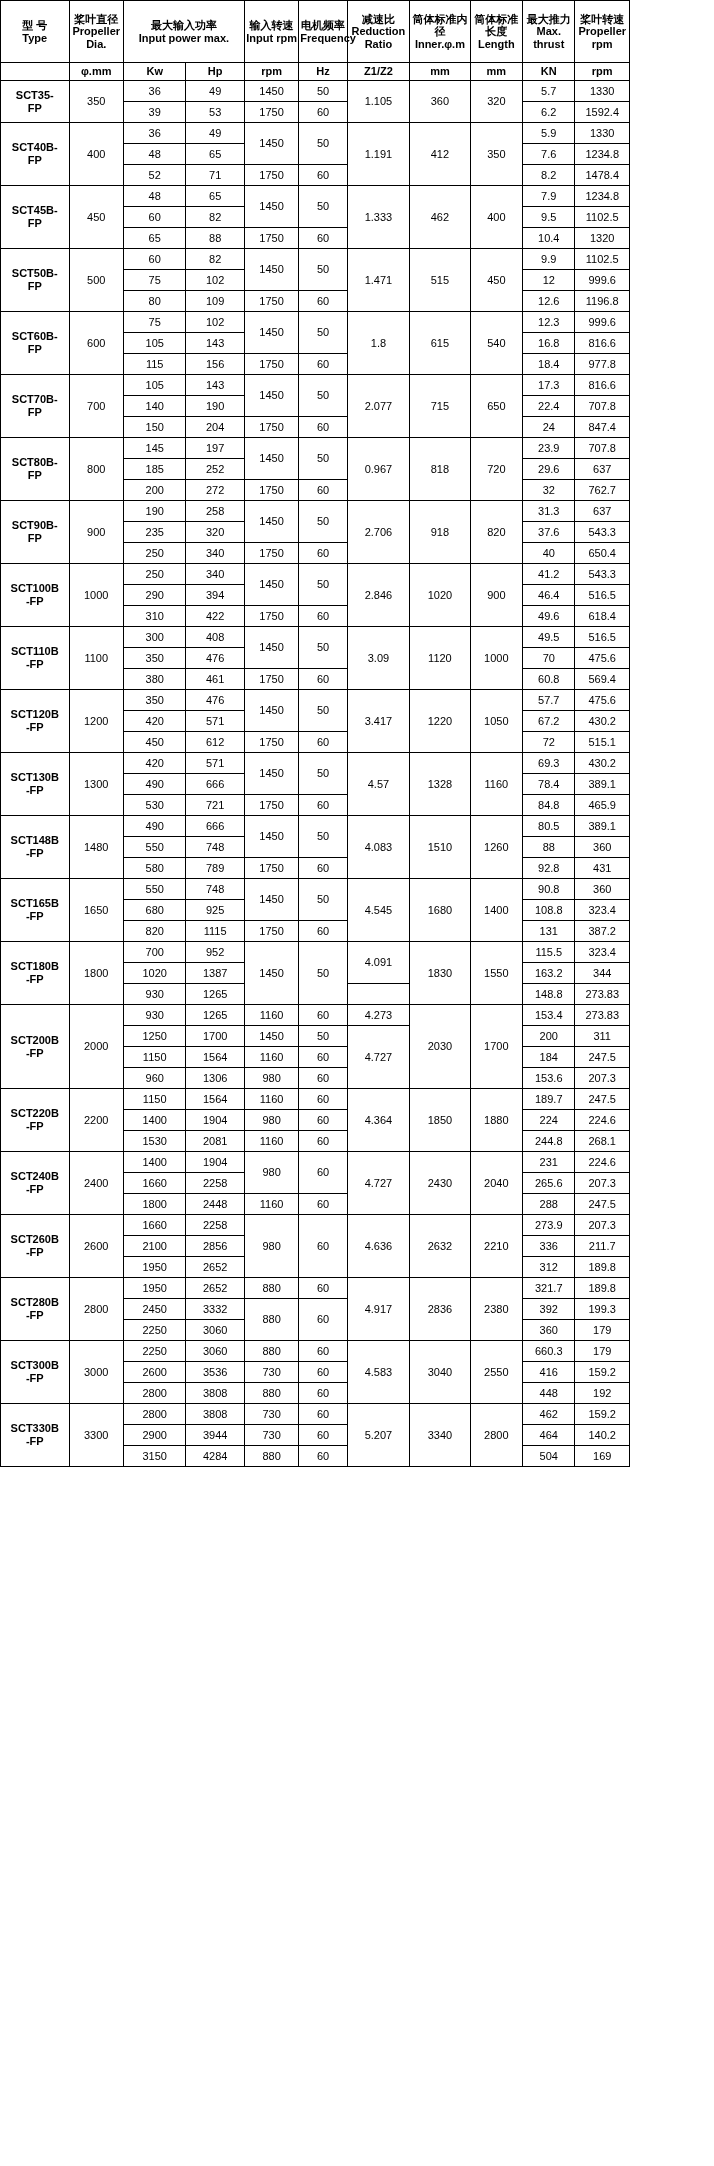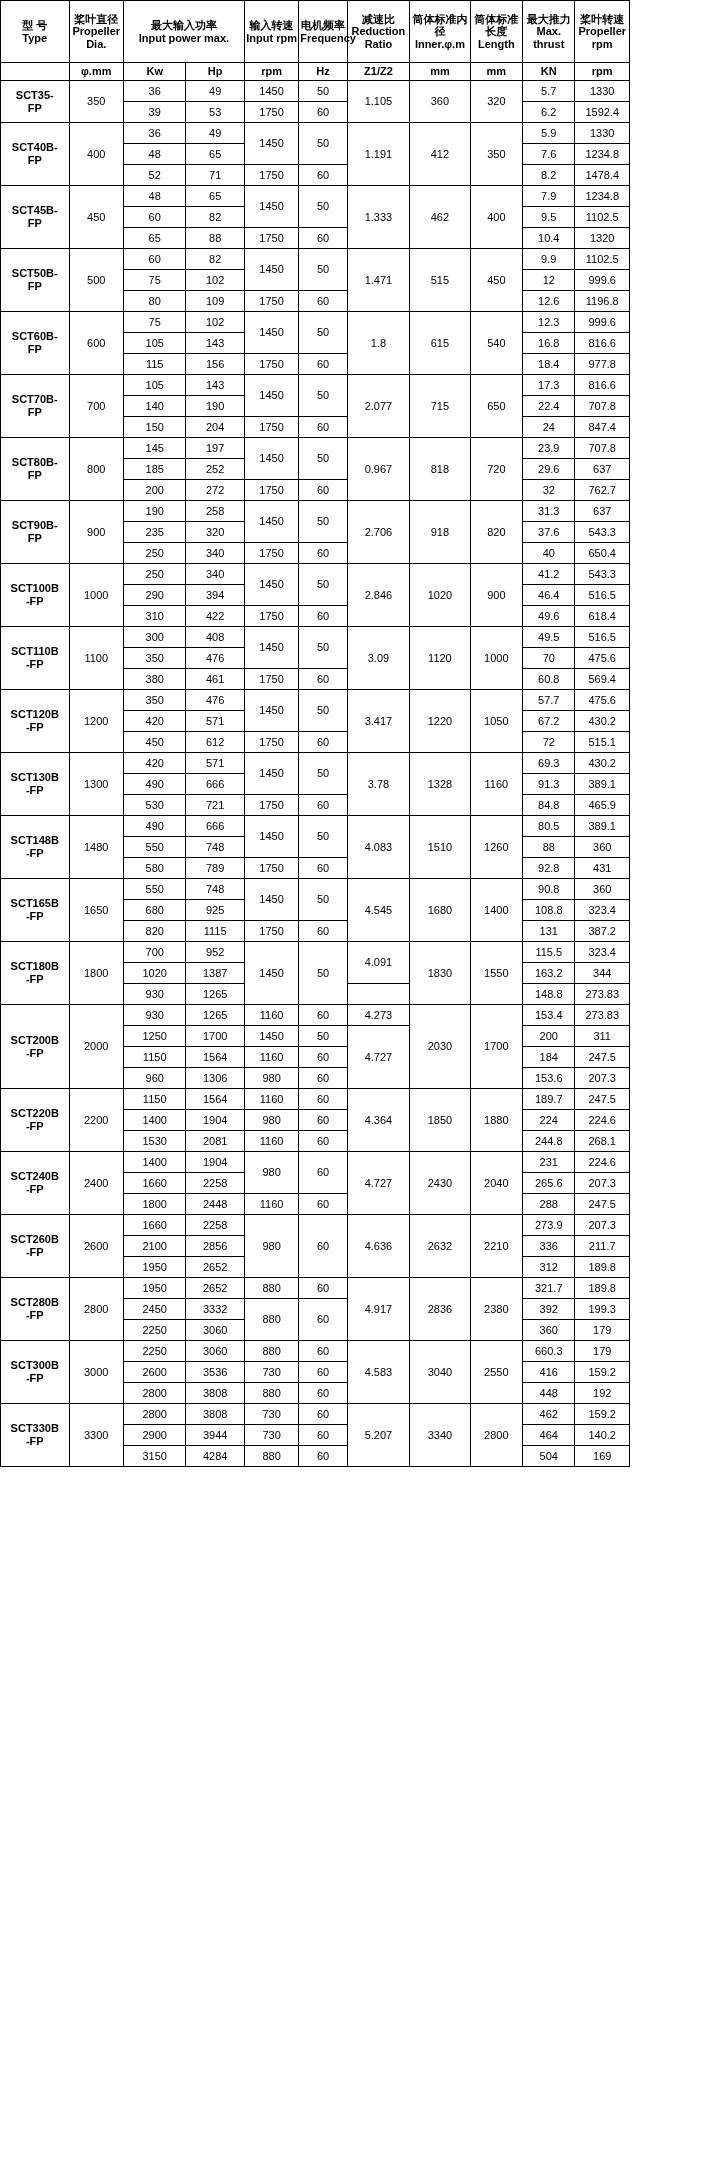--- a/index.html
+++ b/index.html
@@ -399,30 +399,30 @@
         <td class="data">72</td>
         <td class="data">515.1</td>
       </tr>
       <tr>
         <td class="model" rowspan="3">SCT130B<br>-FP</td>
         <td class="dia" rowspan="3">1300</td>
         <td class="data">420</td>
         <td class="data">571</td>
         <td class="data" rowspan="2">1450</td>
         <td class="data" rowspan="2">50</td>
-        <td class="ratio" rowspan="3">3.78</td>
+        <td class="ratio" rowspan="3">4.57</td>
         <td class="inner" rowspan="3">1328</td>
         <td class="len" rowspan="3">1160</td>
         <td class="data">69.3</td>
         <td class="data">430.2</td>
       </tr>
       <tr>
         <td class="data">490</td>
         <td class="data">666</td>
-        <td class="data">91.3</td>
+        <td class="data">78.4</td>
         <td class="data">389.1</td>
       </tr>
       <tr>
         <td class="data">530</td>
         <td class="data">721</td>
         <td class="data">1750</td>
         <td class="data">60</td>
         <td class="data">84.8</td>
         <td class="data">465.9</td>
       </tr>

